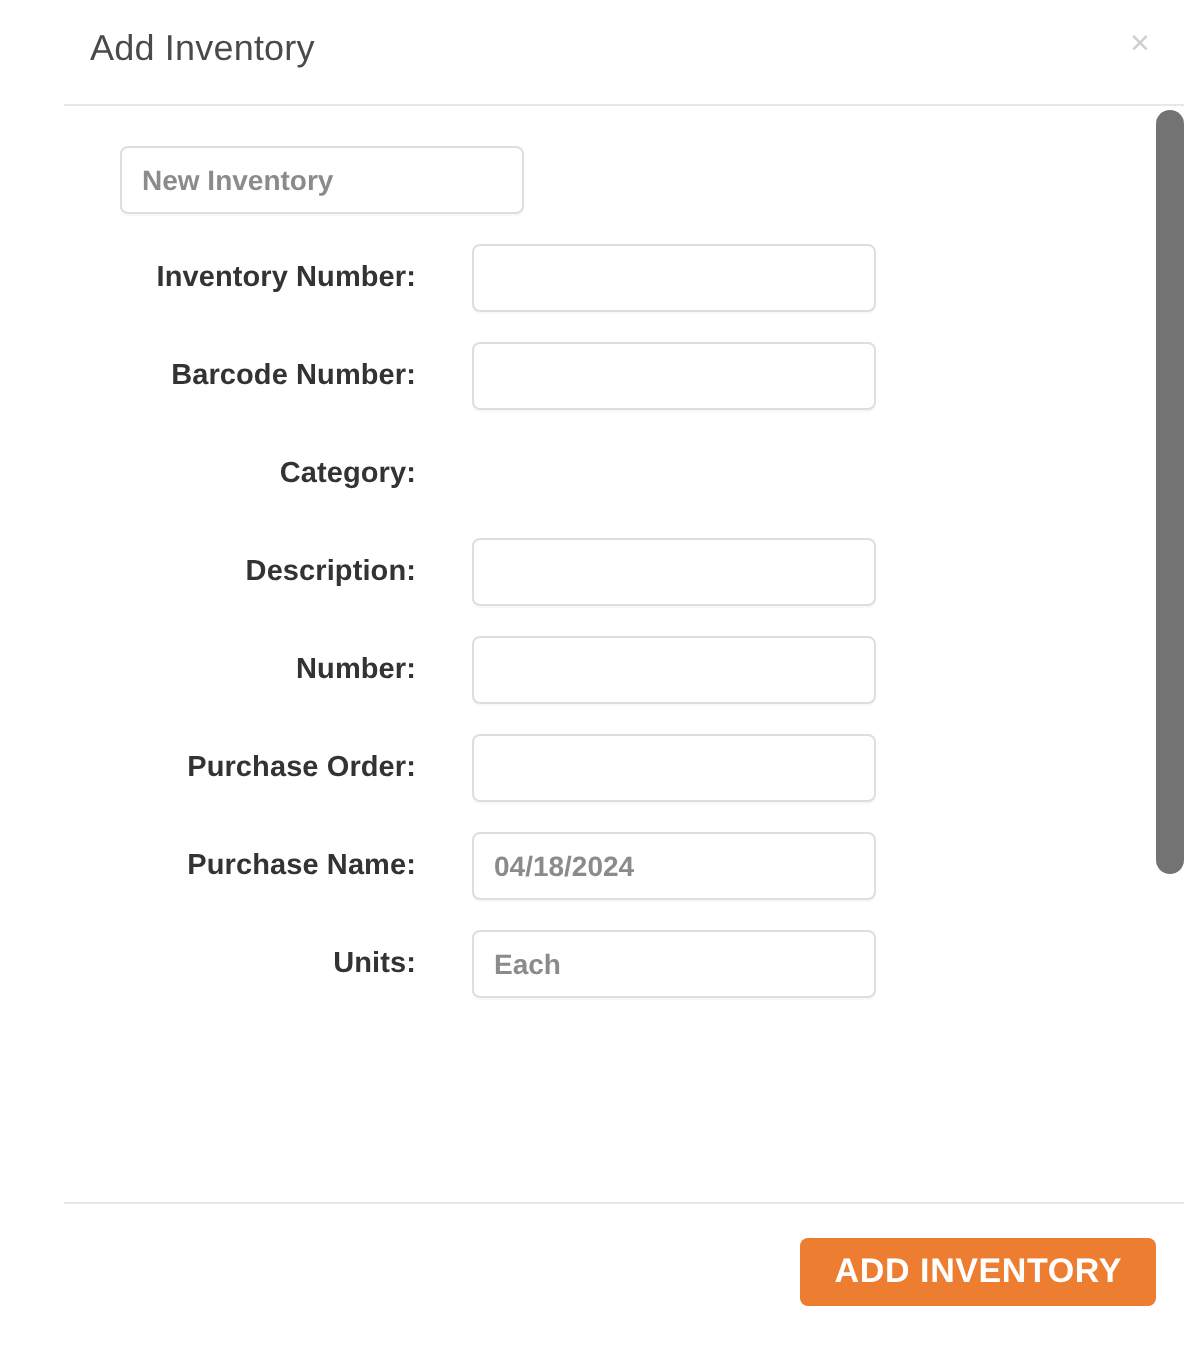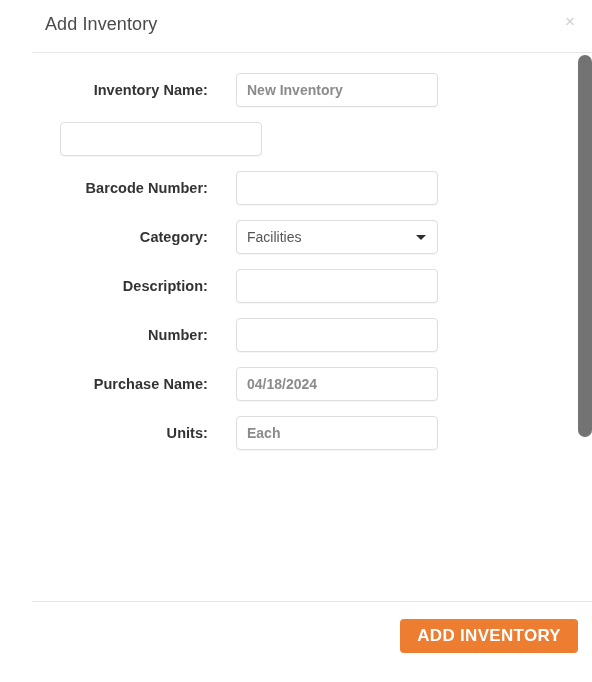--- a/index.html
+++ b/index.html
@@ -206,45 +206,43 @@
 <div class="modal">
 
   <div class="modal-header">
     <div class="modal-title">Add Inventory</div>
     <button class="close-btn">×</button>
   </div>
 
   <div class="modal-body">
     <div class="form-scroll" id="form-scroll">
         <div class="form-row">
-          <div class="form-label">Inventory Name:</div>
           <div class="field-wrap"><input type="text" class="text-input" placeholder="New Inventory" style=""></div>
         </div>
         <div class="form-row">
+          <div class="form-label">Inventory Number:</div>
           <div class="field-wrap"><input type="text" class="text-input" placeholder="" style=""></div>
         </div>
         <div class="form-row">
           <div class="form-label">Barcode Number:</div>
           <div class="field-wrap"><input type="text" class="text-input" placeholder="" style=""></div>
         </div>
         <div class="form-row">
           <div class="form-label">Category:</div>
-          <div class="field-wrap">
-            <div class="select-wrap">
-              <div class="select-box">Facilities</div>
-              <span class="caret-icon"></span>
-            </div>
-          </div>
         </div>
         <div class="form-row">
           <div class="form-label">Description:</div>
           <div class="field-wrap"><input type="text" class="text-input" placeholder="" style=""></div>
         </div>
         <div class="form-row">
           <div class="form-label">Number:</div>
+          <div class="field-wrap"><input type="text" class="text-input" placeholder="" style=""></div>
+        </div>
+        <div class="form-row">
+          <div class="form-label">Purchase Order:</div>
           <div class="field-wrap"><input type="text" class="text-input" placeholder="" style=""></div>
         </div>
         <div class="form-row">
           <div class="form-label">Purchase Name:</div>
           <div class="field-wrap"><input type="text" class="text-input" placeholder="04/18/2024" style=""></div>
         </div>
         <div class="form-row">
           <div class="form-label">Units:</div>
           <div class="field-wrap"><input type="text" class="text-input" placeholder="Each" style=""></div>
         </div>

